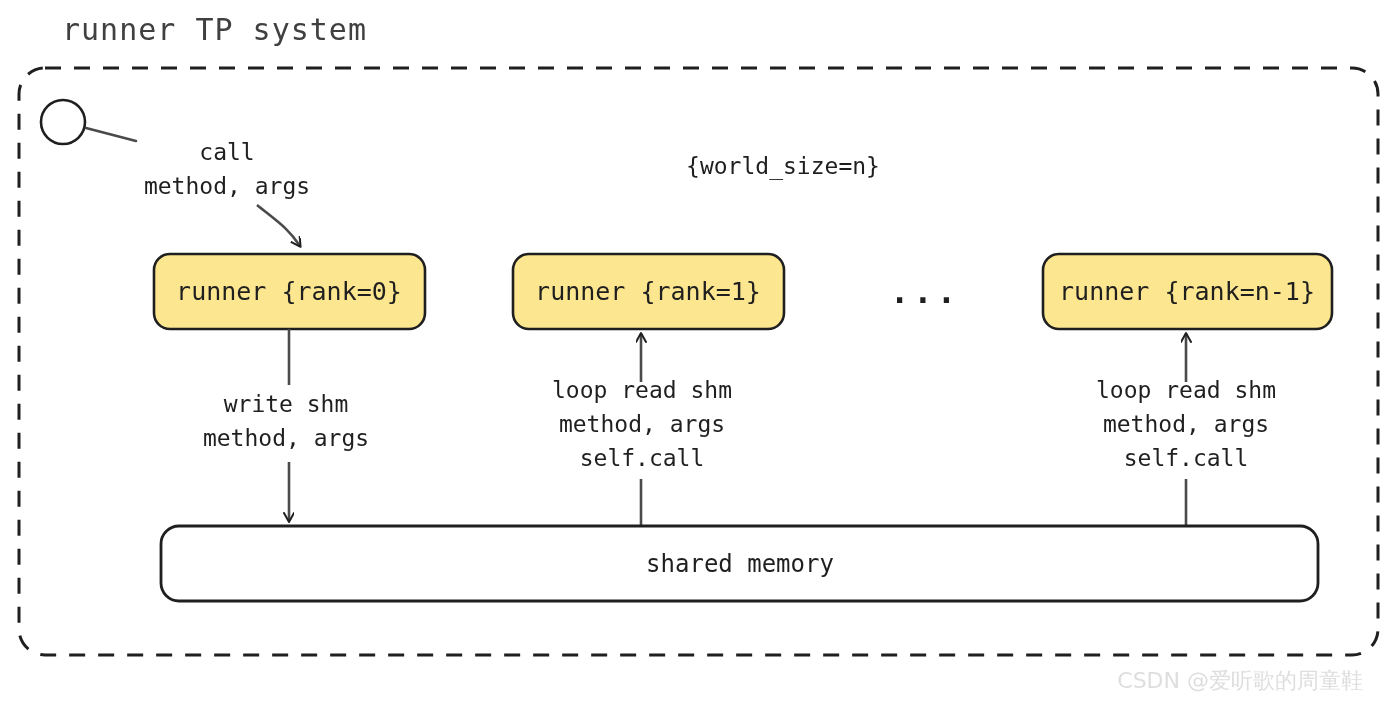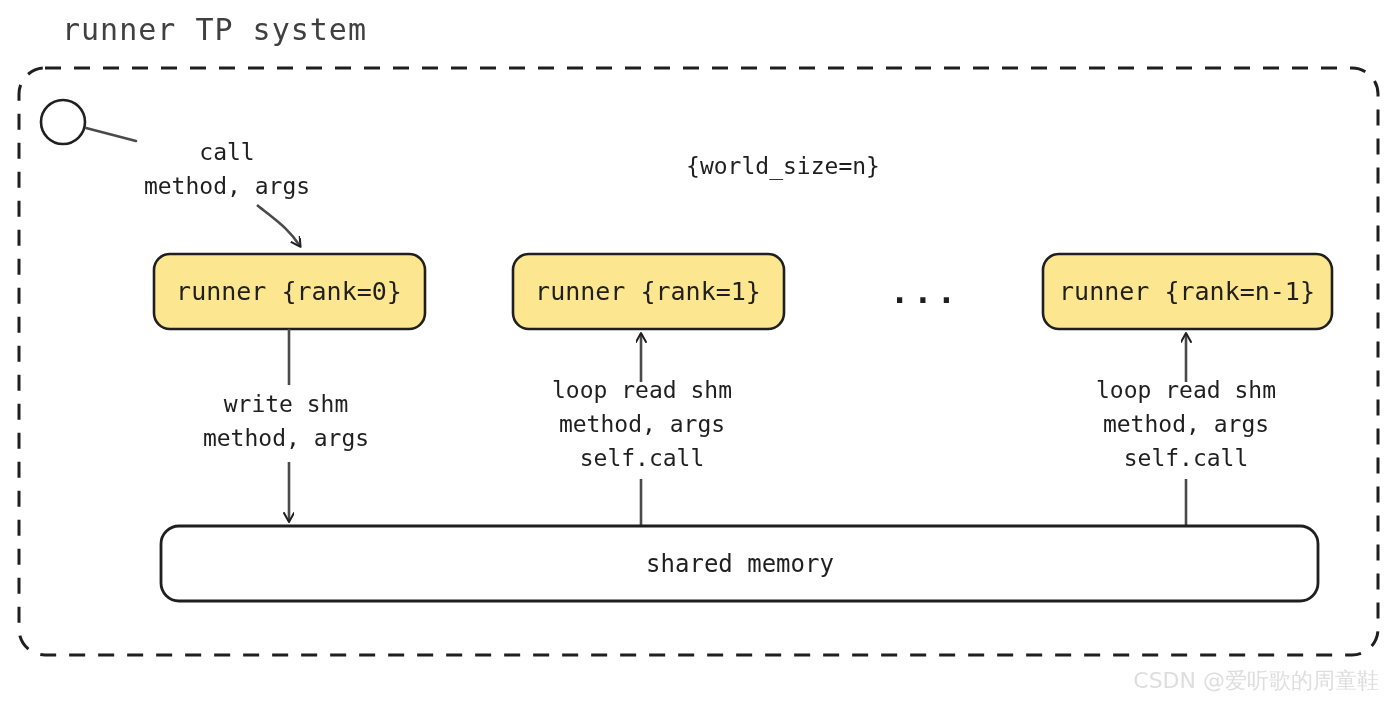--- a/index.html
+++ b/index.html
@@ -52,21 +52,21 @@
   }
   .ellipsis-label {
     font-family: "DejaVu Sans Mono", monospace;
     font-size: 32px;
     font-weight: bold;
     fill: #1f1f1f;
     letter-spacing: 4px;
   }
   .watermark {
     position: absolute;
-    right: 16px;
+    right: 32px;
     bottom: 8px;
     font-family: "DejaVu Sans", sans-serif;
     font-size: 22px;
     color: #dedede;
     white-space: nowrap;
   }
 </style>
 </head>
 <body>
 

